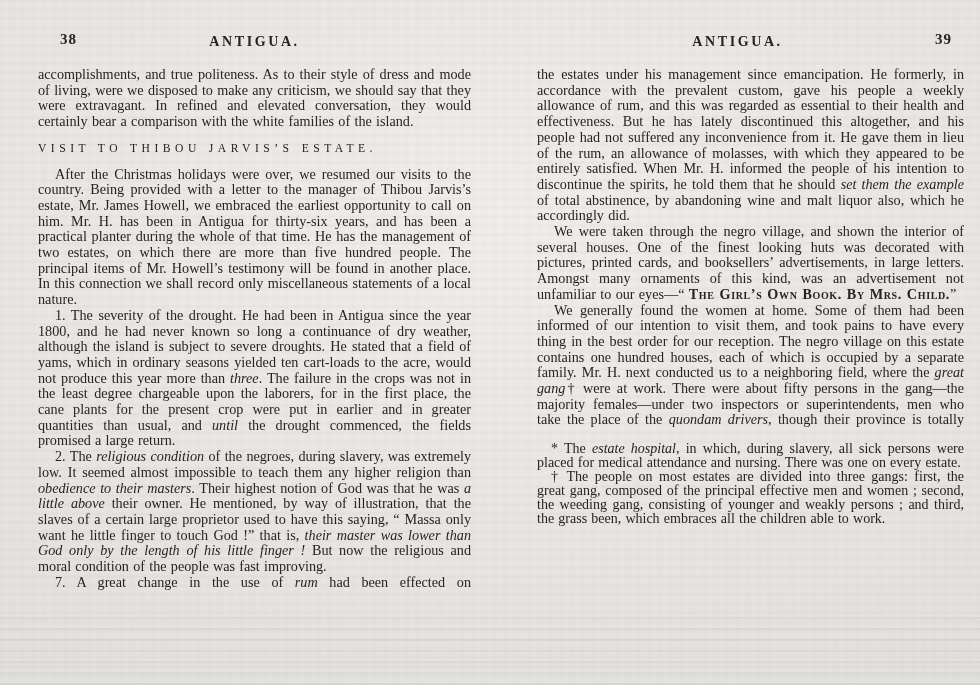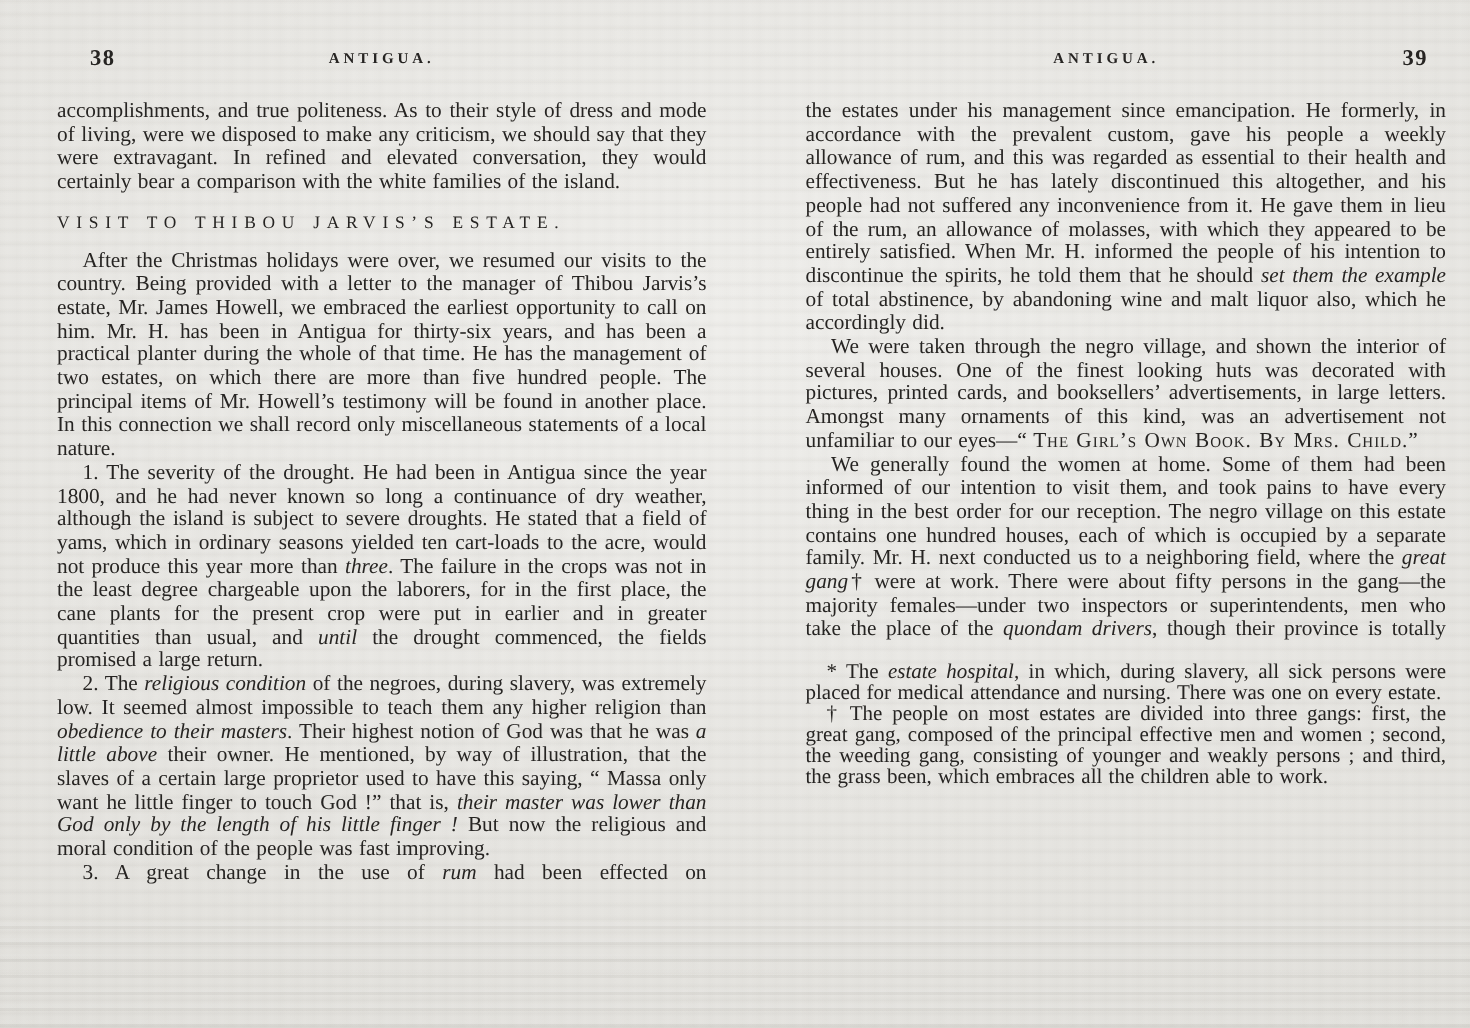--- a/index.html
+++ b/index.html
@@ -31,33 +31,33 @@
       rgba(0,0,0,0.0) 5px 11px);
     pointer-events:none;
   }
   .page { position:absolute; top:34px; }
   .page-left  { left:38px;  width:433px; }
   .page-right { left:537px; width:427px; }
 
   .pagehead { position:relative; height:20px; margin-bottom:13px; }
   .running {
     position:absolute; left:0; right:0; text-align:center;
-    font-weight:bold; font-size:10px; letter-spacing:2.6px;
+    font-weight:bold; font-size:14px; letter-spacing:2.6px;
   }
   .page-right .running { right:26px; }
   .pagenum { position:absolute; top:-3px; font-weight:bold; font-size:15px; letter-spacing:1px; }
   .page-left  .pagenum { left:2px;margin-left:20px; }
   .page-right .pagenum { right:12px; }
 
   .pbody { font-size:14.2px; line-height:15.7px; word-spacing:0.05em; }
   .para { text-align:justify; }
   .para.indent { text-indent:17px; }
   .para.force-justify { text-align-last:justify; }
   .i  { font-style:italic; }
-  .sc { font-variant:small-caps; letter-spacing:0.045em; }
+  .sc { font-variant:small-caps; letter-spacing:0.045em;font-weight:bold; }
 
   .section-heading {
     text-align:left; font-size:11.6px; letter-spacing:4.5px;
     margin:11px 0 10px 0; white-space:nowrap;
   }
 
   .footnotes { margin-top:14px; font-size:14px; line-height:13.9px; word-spacing:0.05em; }
   .footnotes .para { text-indent:14px; }
 </style>
 </head>
@@ -69,21 +69,21 @@
     <div class="pagehead">
       <span class="pagenum">38</span>
       <span class="running">ANTIGUA.</span>
     </div>
     <div class="pbody">
         <div class="para"><span>accomplishments, and true politeness.  As to their style of dress and mode of living, were we disposed to make any criticism, we should say that they were extravagant.  In refined and elevated conversation, they would certainly bear a comparison with the white families of the island.</span></div>
         <div class="section-heading">VISIT TO THIBOU JARVIS’S ESTATE.</div>
         <div class="para indent"><span>After the Christmas holidays were over, we resumed our visits to the country.  Being provided with a letter to the manager of Thibou Jarvis’s estate, Mr. James Howell, we embraced the earliest opportunity to call on him.  Mr. H. has been in Antigua for thirty-six years, and has been a practical planter during the whole of that time.  He has the management of two estates, on which there are more than five hundred people.  The principal items of Mr. Howell’s testimony will be found in another place.  In this connection we shall record only miscellaneous statements of a local nature.</span></div>
         <div class="para indent"><span>1. The severity of the drought.  He had been in Antigua since the year 1800, and he had never known so long a continuance of dry weather, although the island is subject to severe droughts.  He stated that a field of yams, which in ordinary seasons yielded ten cart-loads to the acre, would not produce this year more than </span><span class="i">three</span><span>.  The failure in the crops was not in the least degree chargeable upon the laborers, for in the first place, the cane plants for the present crop were put in earlier and in greater quantities than usual, and </span><span class="i">until</span><span> the drought commenced, the fields promised a large return.</span></div>
         <div class="para indent"><span>2. The </span><span class="i">religious condition</span><span> of the negroes, during slavery, was extremely low.  It seemed almost impossible to teach them any higher religion than </span><span class="i">obedience to their masters</span><span>.  Their highest notion of God was that he was </span><span class="i">a little above</span><span> their owner.  He mentioned, by way of illustration, that the slaves of a certain large proprietor used to have this saying, “ Massa only want he little finger to touch God !” that is, </span><span class="i">their master was lower than God only by the length of his little finger !</span><span>  But now the religious and moral condition of the people was fast improving.</span></div>
-        <div class="para indent force-justify"><span>3. A great change in the use of </span><span class="i">rum</span><span> had been effected on</span></div>
+        <div class="para indent force-justify"><span>7. A great change in the use of </span><span class="i">rum</span><span> had been effected on</span></div>
       </div>
   </div>
 
   <div class="page page-right">
     <div class="pagehead">
       <span class="running">ANTIGUA.</span>
       <span class="pagenum">39</span>
     </div>
     <div class="pbody">
         <div class="para"><span>the estates under his management since emancipation.  He formerly, in accordance with the prevalent custom, gave his people a weekly allowance of rum, and this was regarded as essential to their health and effectiveness.  But he has lately discontinued this altogether, and his people had not suffered any inconvenience from it.  He gave them in lieu of the rum, an allowance of molasses, with which they appeared to be entirely satisfied.  When Mr. H. informed the people of his intention to discontinue the spirits, he told them that he should </span><span class="i">set them the example</span><span> of total abstinence, by abandoning wine and malt liquor also, which he accordingly did.</span></div>

